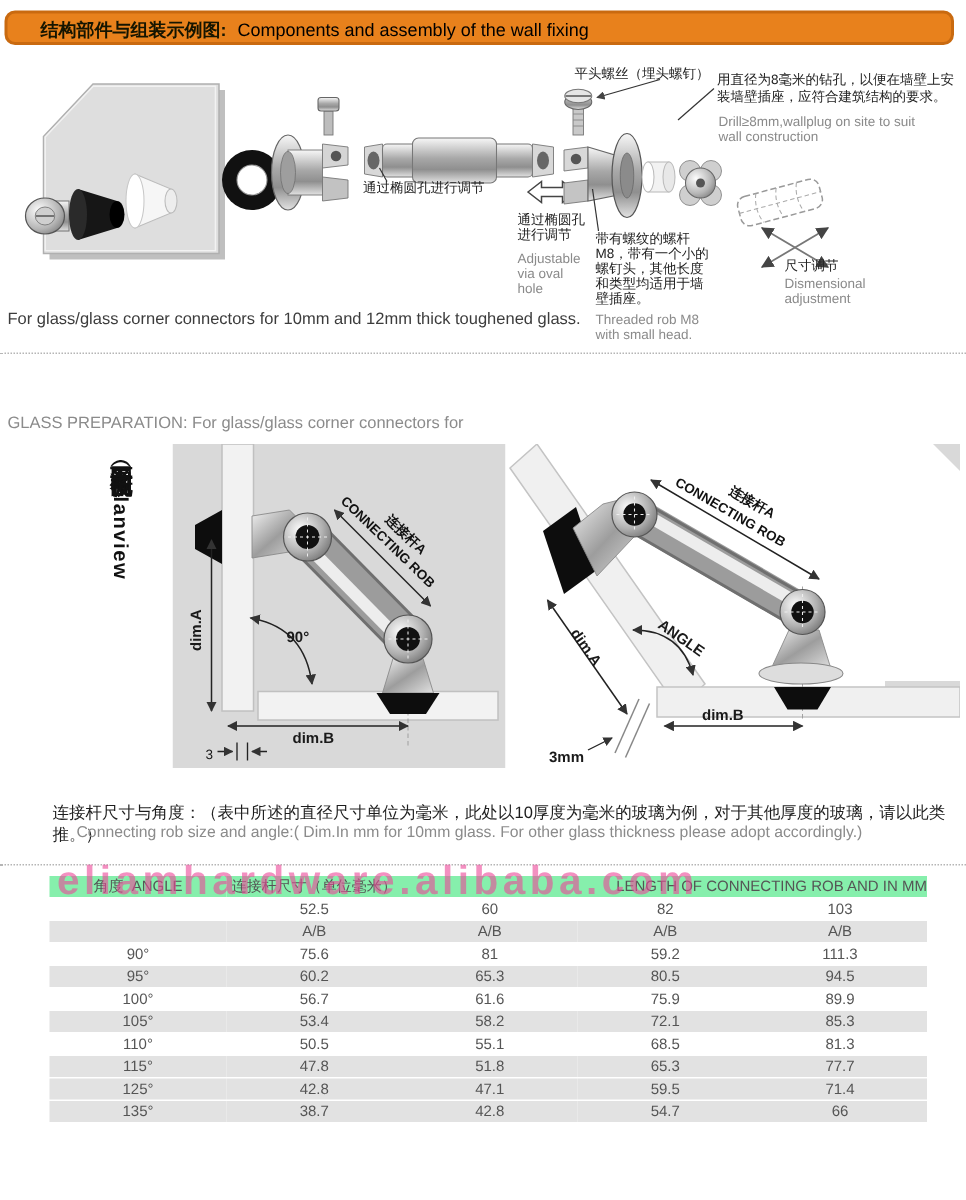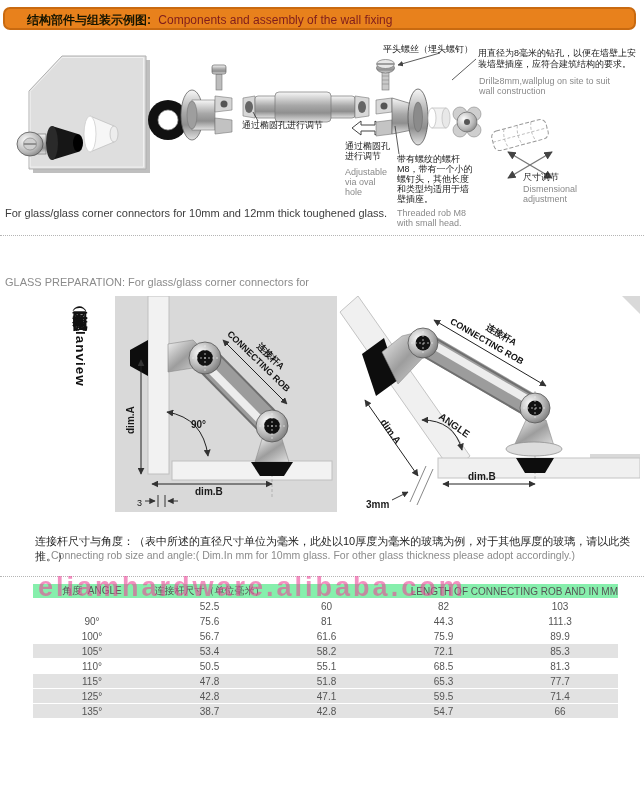--- a/index.html
+++ b/index.html
@@ -2,21 +2,21 @@
 <html><head>
 <meta charset="utf-8">
 <style>
   html,body{margin:0;padding:0;background:#fff;}
   .page{position:relative;width:644px;height:800px;background:#fff;overflow:hidden;
         font-family:"Liberation Sans","DejaVu Sans",sans-serif;}
   .hbar{position:absolute;top:7px;left:3px;width:633px;height:23px;background:#e8811c;
         border:2px solid #c96a10;border-radius:7px;line-height:23px;padding-left:22px;
         box-sizing:border-box;font-size:12px;white-space:nowrap;}
   .hbar .t-zh{font-weight:bold;color:#151500;}
-  .hbar .t-en{color:#7f1d1d;margin-left:4px;}
+  .hbar .t-en{color:#000000;margin-left:4px;}
   svg text{font-family:"Liberation Sans","DejaVu Sans",sans-serif;}
   .zh-note{fill:#222;font-size:9px;}
   .en-note{fill:#8a8a8a;font-size:9px;}
   .dimtxt{fill:#1a1a1a;font-size:10px;font-weight:bold;}
   .rodtxt{fill:#111;font-size:9px;font-weight:bold;}
   .caption{position:absolute;top:207px;left:5px;font-size:11px;color:#3c3c3c;}
   .sep{position:absolute;left:0;width:644px;height:0;border-top:1px dotted #b5b5b5;}
   .sep1{top:235px;} .sep2{top:576px;}
   .prep-zh{position:absolute;top:258px;left:5px;font-size:11.5px;color:#1d1d1d;}
   .prep-en{position:absolute;top:276px;left:5px;font-size:11px;color:#8b8b8b;}
@@ -349,26 +349,40 @@
       </tr>
     </thead>
     <tbody>
         <tr>
           <td></td>
           <td>52.5</td>
           <td>60</td>
           <td>82</td>
           <td>103</td>
         </tr>
+        <tr class="band">
+          <td></td>
+          <td>A/B</td>
+          <td>A/B</td>
+          <td>A/B</td>
+          <td>A/B</td>
+        </tr>
         <tr>
           <td>90°</td>
           <td>75.6</td>
           <td>81</td>
-          <td>44.3</td>
+          <td>59.2</td>
           <td>111.3</td>
+        </tr>
+        <tr class="band">
+          <td>95°</td>
+          <td>60.2</td>
+          <td>65.3</td>
+          <td>80.5</td>
+          <td>94.5</td>
         </tr>
         <tr>
           <td>100°</td>
           <td>56.7</td>
           <td>61.6</td>
           <td>75.9</td>
           <td>89.9</td>
         </tr>
         <tr class="band">
           <td>105°</td>

